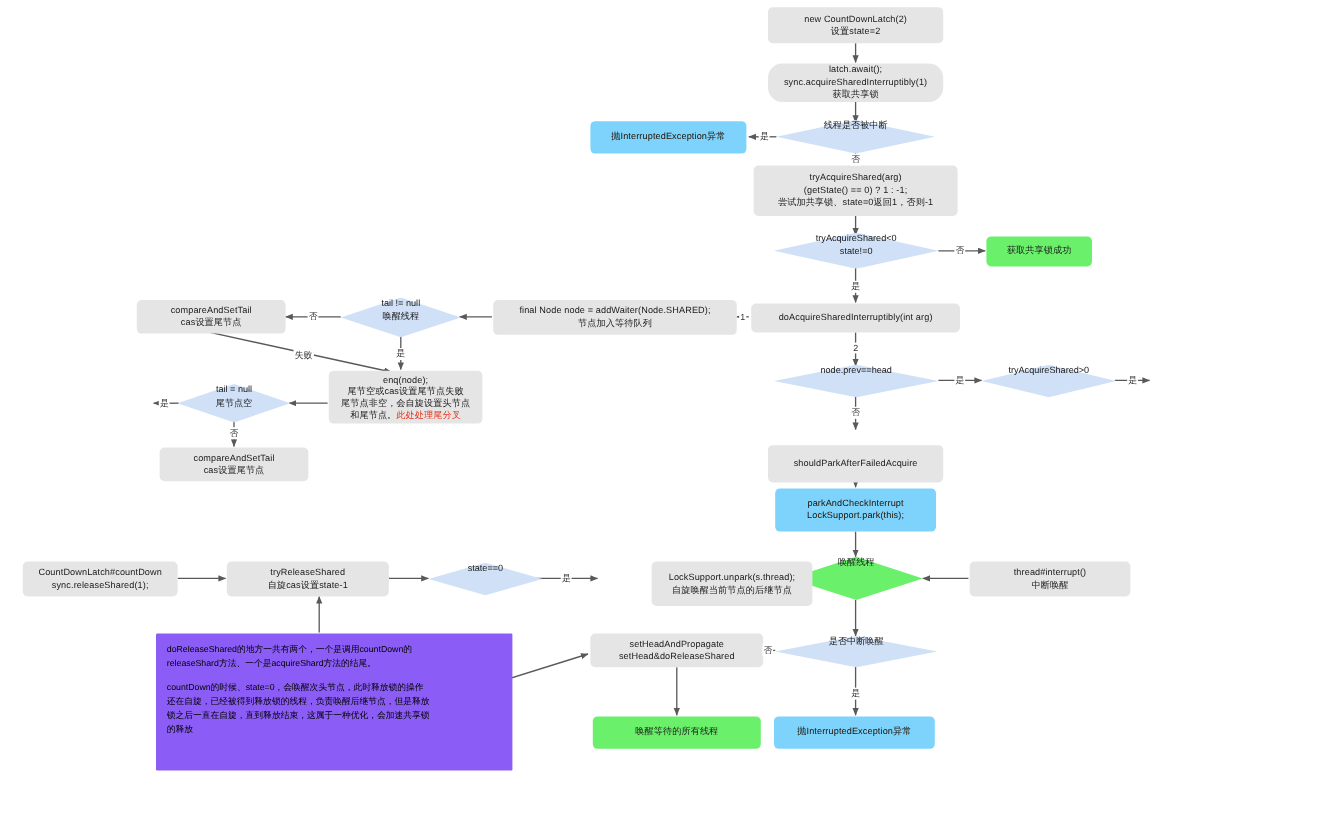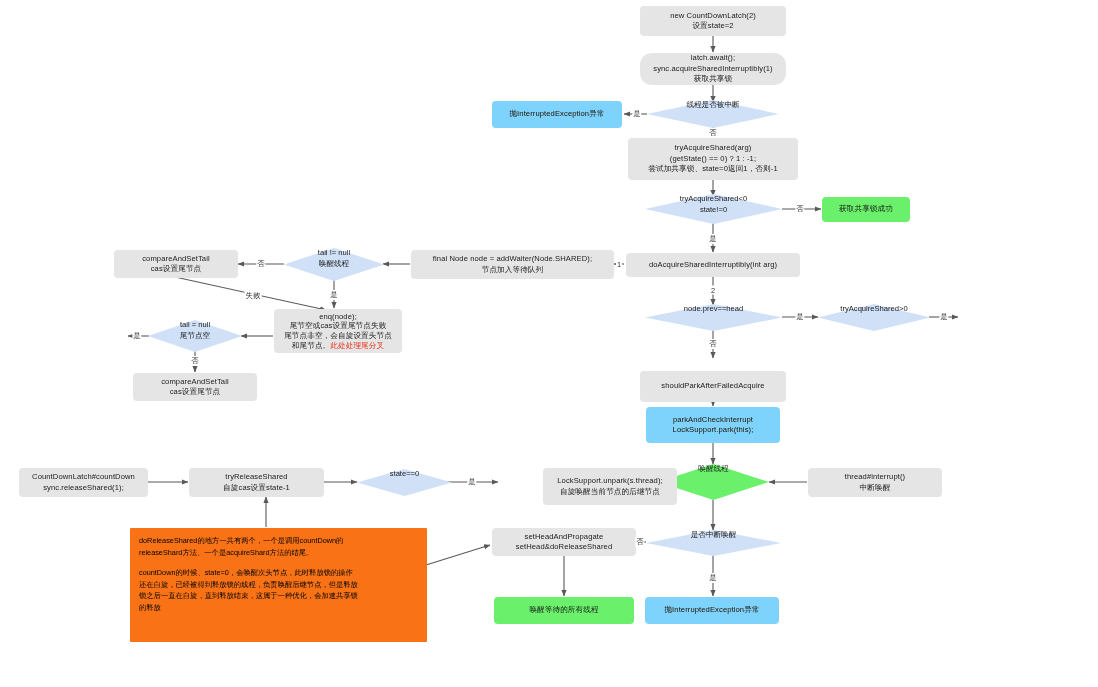--- a/index.html
+++ b/index.html
@@ -46,21 +46,21 @@
   .proc-red {
     background: #7dd3fc;
     border-radius: 4px;
     color: #221100;
   }
   .proc-green {
     background: #6af06a;
     border-radius: 4px;
   }
   .note {
-    background: #f97316;
+    background: #8b5cf6;
     border-radius: 1px;
     align-items: flex-start;
     justify-content: flex-start;
     text-align: left;
     padding: 7px 9px;
     font-size: 7.3px;
     line-height: 11.6px;
   }
   .diamond-wrap {
     position: absolute;

